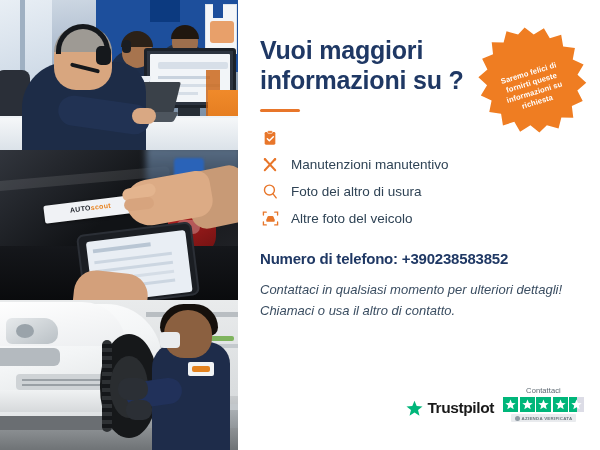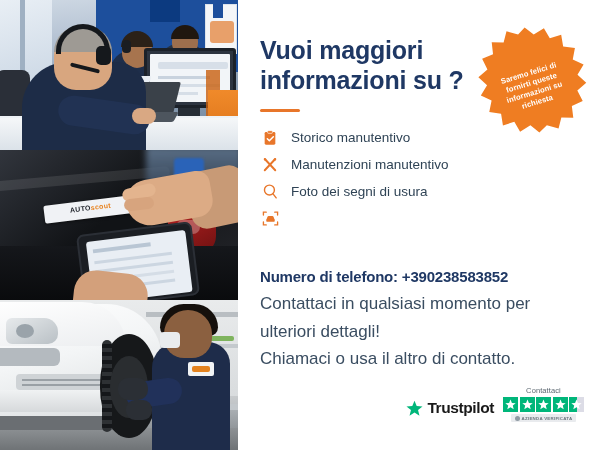--- a/index.html
+++ b/index.html
@@ -113,22 +113,22 @@
   .content { flex:1; position:relative; padding:36px 22px 8px 22px; background:#fff; }
 
   .headline { font-size:25px; line-height:1.18; font-weight:700; color:#1f3864; letter-spacing:-.2px; max-width:215px; }
   .rule { width:40px; height:3px; background:#e8762a; margin:14px 0 12px 0; border-radius:2px; }
 
   .list { list-style:none; margin:0 0 0 1px; padding:0; }
   .list li { display:flex; align-items:center; gap:12px; height:27px; }
   .list .ico { width:18px; height:18px; flex:0 0 18px; display:flex; align-items:center; justify-content:center; color:#e07b2c; }
   .list .txt { font-size:13.5px; color:#2f4355; }
 
-  .phone { margin-top:36px; font-size:15px; font-weight:700; color:#1f3864; letter-spacing:-.2px; }
-  .sub { margin-top:5px; font-size:17px; line-height:1.62; color:#3a4d61; }
+  .phone { margin-top:18px; font-size:15px; font-weight:700; color:#1f3864; letter-spacing:-.2px; }
+  .sub { margin-top:12px; font-size:13px; line-height:1.62; color:#3a4d61;font-style:italic; }
 
   
   .burst { position:absolute; right:14px; top:26px; width:108px; height:108px; transform:rotate(-8deg); }
   .burst svg { position:absolute; inset:0; }
   .burst .bi { position:absolute; inset:0; display:flex; flex-direction:column; align-items:center; justify-content:center; padding-top:16px; }
   .burst .hsico { width:20px; height:18px; margin-bottom:2px; }
   .burst .btxt { font-size:7.6px; line-height:1.32; font-weight:700; color:#fff; text-align:center; transform:rotate(-9deg); letter-spacing:.1px; width:76px; }
 
   
   .tp { position:absolute; right:16px; bottom:28px; display:flex; align-items:flex-end; gap:9px; }
@@ -252,50 +252,50 @@
 
     <ul class="list">
       <li>
         <span class="ico">
           <svg viewBox="0 0 24 24" width="16" height="16">
               <rect x="4" y="3" width="16" height="19" rx="2" fill="#e8762a"></rect>
               <rect x="8.5" y="1" width="7" height="4" rx="1" fill="#e8762a" stroke="#fff" stroke-width="1"></rect>
               <path d="M8 13l3 3 6-6" stroke="#fff" stroke-width="2.2" fill="none" stroke-linecap="round" stroke-linejoin="round"></path>
             </svg>
         </span>
-        <span class="txt">Storico manutentivo</span>
       </li>
       <li>
         <span class="ico">
           <svg viewBox="0 0 24 24" width="18" height="18" stroke="#e8762a" stroke-width="2.6" stroke-linecap="round" fill="none">
               <path d="M5 4l14 15"></path>
               <path d="M19 4L5 19"></path>
               <circle cx="5.5" cy="4.5" r="1.6" fill="#e8762a" stroke="none"></circle>
               <circle cx="18.5" cy="4.5" r="1.6" fill="#e8762a" stroke="none"></circle>
             </svg>
         </span>
         <span class="txt">Manutenzioni manutentivo</span>
       </li>
       <li>
         <span class="ico">
           <svg viewBox="0 0 24 24" width="17" height="17" stroke="#e8762a" stroke-width="2" fill="none" stroke-linecap="round">
               <circle cx="10.5" cy="10" r="7"></circle>
               <path d="M15.6 15.4L20 21"></path>
             </svg>
         </span>
-        <span class="txt">Foto dei segni di usura</span>
+        <span class="txt">Foto dei altro di usura</span>
       </li>
       <li>
         <span class="ico">
           <svg viewBox="0 0 24 24" width="17" height="17" fill="none" stroke="#e8762a" stroke-width="1.9" stroke-linecap="round">
               <path d="M2 7V3h4M22 7V3h-4M2 17v4h4M22 17v4h-4"></path>
               <path d="M6 14h12l-1.6-4.2a2 2 0 0 0-1.9-1.3H9.5a2 2 0 0 0-1.9 1.3z" fill="#e8762a" stroke="none"></path>
               <rect x="6" y="13.5" width="12" height="3" rx="1" fill="#e8762a" stroke="none"></rect>
             </svg>
         </span>
+        <span class="txt">Altre foto del veicolo</span>
       </li>
     </ul>
 
     <div class="phone">Numero di telefono: +390238583852</div>
     <div class="sub">
       <div>Contattaci in qualsiasi momento per ulteriori dettagli!</div>
       <div>Chiamaci o usa il altro di contatto.</div>
     </div>
 
     <div class="burst">

